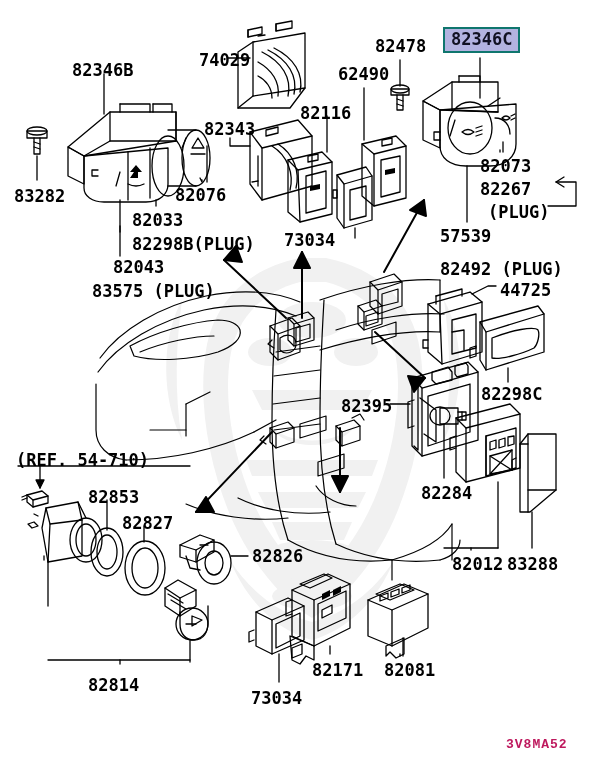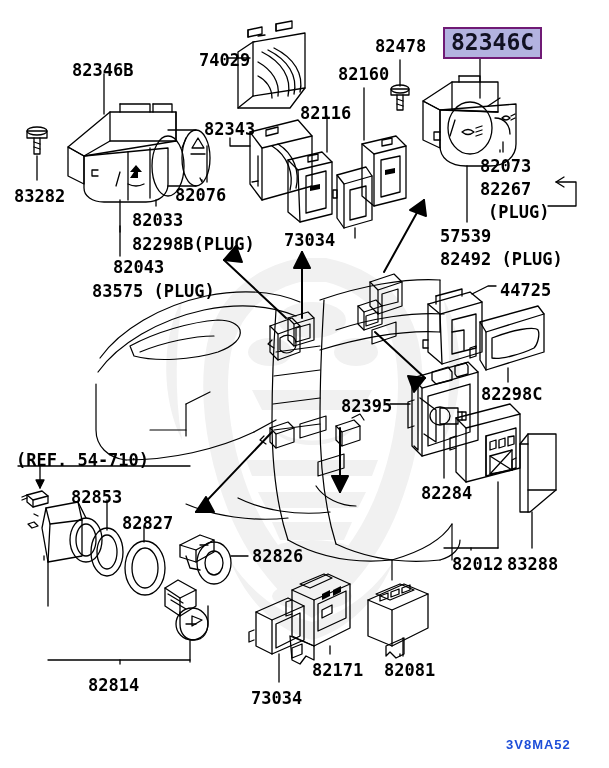--- a/index.html
+++ b/index.html
@@ -23,31 +23,31 @@
     font-weight:700;
     letter-spacing:0px;
     color:#000000;
     white-space:nowrap;
     line-height:1;
     -webkit-font-smoothing:none;
   }
   .hl{
     position:absolute;
     font-family:"DejaVu Sans Mono","Liberation Mono",monospace;
-    font-size:23px;font-weight:700;color:#111122;
+    font-size:17px;font-weight:700;color:#111122;
     background:#b3b3e0;
-    border:2px solid #701a75;
+    border:2px solid #0f766e;
     padding:2px 6px 3px 6px;
     line-height:1;
     white-space:nowrap;
   }
   .code{
     position:absolute;
-    font-family:Liberation Sans, sans-serif;
-    font-size:13px;font-weight:700;letter-spacing:1px;color:#1d4ed8;
+    font-family:Liberation Mono, monospace;
+    font-size:13px;font-weight:700;letter-spacing:1px;color:#be185d;
     white-space:nowrap;
   }
 </style>
 </head>
 <body>
 
 <div id="sheet">
 
   <svg class="layer" id="wm-layer" viewBox="0 0 609 768">
     <g fill="#f1f1f1" stroke="none">
@@ -476,43 +476,43 @@
       </g>
       <path d="M400 654 L400 656"></path>
       <path d="M403 638 L403 656"></path>
     </g>
   </svg>
 
   <div id="labels">
       <div class="lbl" style="left: 72px; top: 62px;">82346B</div>
       <div class="lbl" style="left: 184px; top: 52px; margin-left: 15px;">74029</div>
       <div class="lbl" style="left: 375px; top: 38px;">82478</div>
-      <div class="lbl" style="left: 338px; top: 66px;">82160</div>
+      <div class="lbl" style="left: 338px; top: 66px;">62490</div>
       <div class="lbl" style="left: 300px; top: 105px;">82116</div>
       <div class="lbl" style="left: 204px; top: 121px;">82343</div>
       <div class="lbl" style="left: 14px; top: 188px;">83282</div>
       <div class="lbl" style="left: 175px; top: 187px;">82076</div>
       <div class="lbl" style="left: 132px; top: 212px;">82033</div>
       <div class="lbl" style="left: 132px; top: 236px;">82298B(PLUG)</div>
       <div class="lbl" style="left: 92px; top: 259px; margin-left: 21px;">82043</div>
       <div class="lbl" style="left: 92px; top: 283px;">83575 (PLUG)</div>
       <div class="lbl" style="left: 284px; top: 232px;">73034</div>
       <div class="lbl" style="left: 480px; top: 158px;">82073</div>
       <div class="lbl" style="left: 480px; top: 181px;">82267</div>
       <div class="lbl" style="left: 488px; top: 204px;">(PLUG)</div>
       <div class="lbl" style="left: 440px; top: 228px;">57539</div>
-      <div class="lbl" style="left: 440px; top: 251px; text-align: right;">82492 (PLUG)</div>
+      <div class="lbl" style="left: 440px; top: 261px; text-align: right;">82492 (PLUG)</div>
       <div class="lbl" style="left: 500px; top: 282px;">44725</div>
       <div class="lbl" style="left: 481px; top: 386px;">82298C</div>
       <div class="lbl" style="left: 341px; top: 398px;">82395</div>
       <div class="lbl" style="left: 421px; top: 485px;">82284</div>
       <div class="lbl" style="left: 507px; top: 556px;">83288</div>
       <div class="lbl" style="left: 452px; top: 556px;">82012</div>
       <div class="lbl" style="left: 16px; top: 452px;">(REF. 54-710)</div>
-      <div class="lbl" style="left: 71px; top: 489px;">82853</div>
+      <div class="lbl" style="left: 88px; top: 489px;">82853</div>
       <div class="lbl" style="left: 122px; top: 515px;">82827</div>
       <div class="lbl" style="left: 252px; top: 548px;">82826</div>
       <div class="lbl" style="left: 88px; top: 677px;">82814</div>
       <div class="lbl" style="left: 251px; top: 690px;">73034</div>
       <div class="lbl" style="left: 312px; top: 662px;">82171</div>
       <div class="lbl" style="left: 384px; top: 662px;">82081</div>
     </div>
 
   <div class="hl" id="highlight-box" style="left: 443px; top: 27px;">82346C</div>
 

